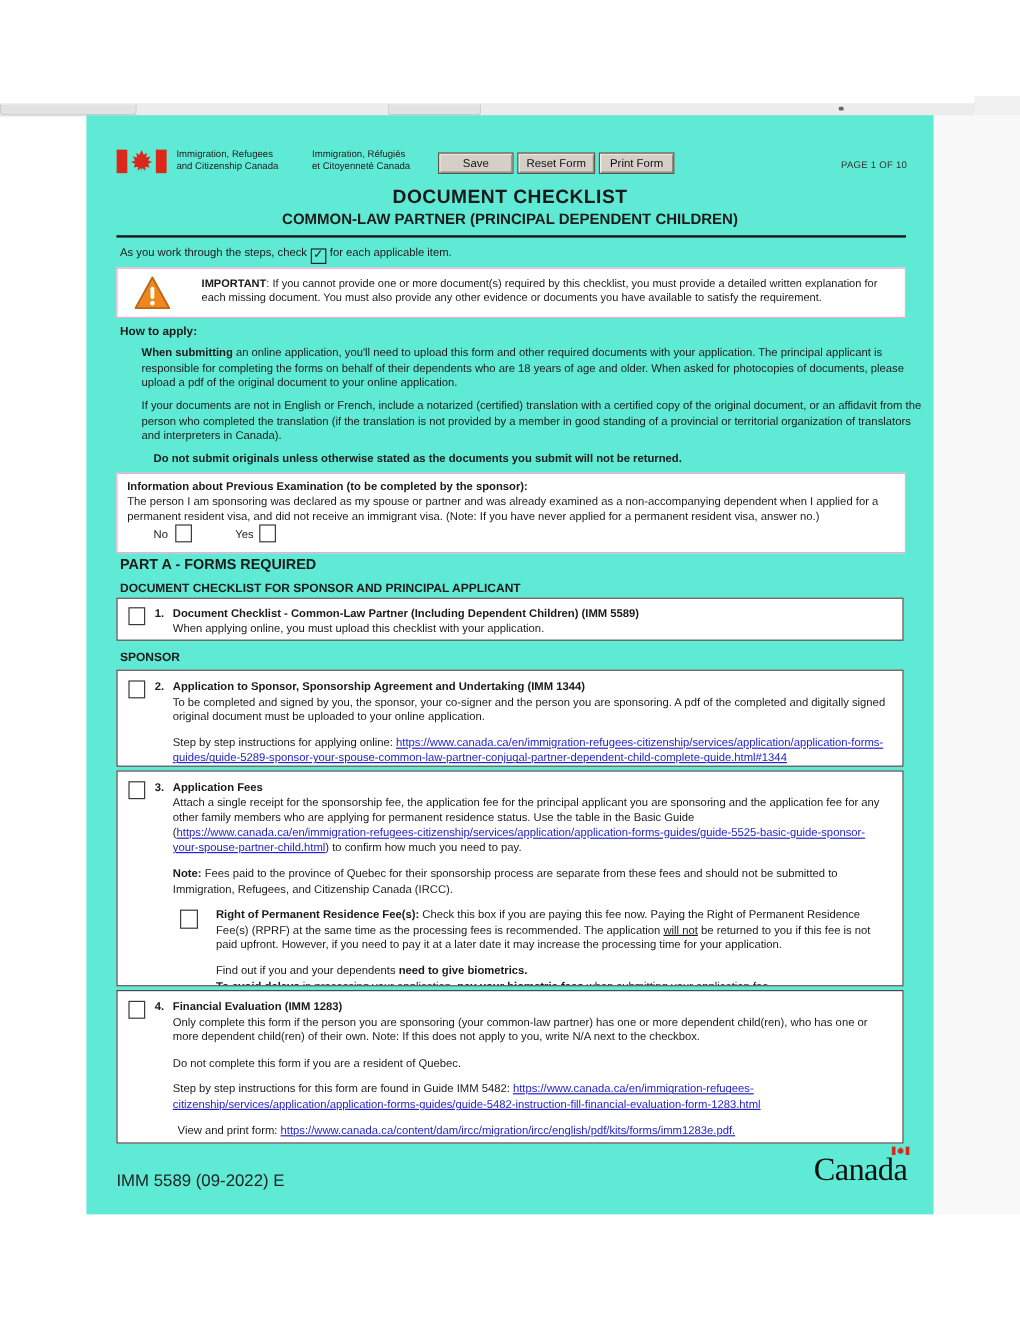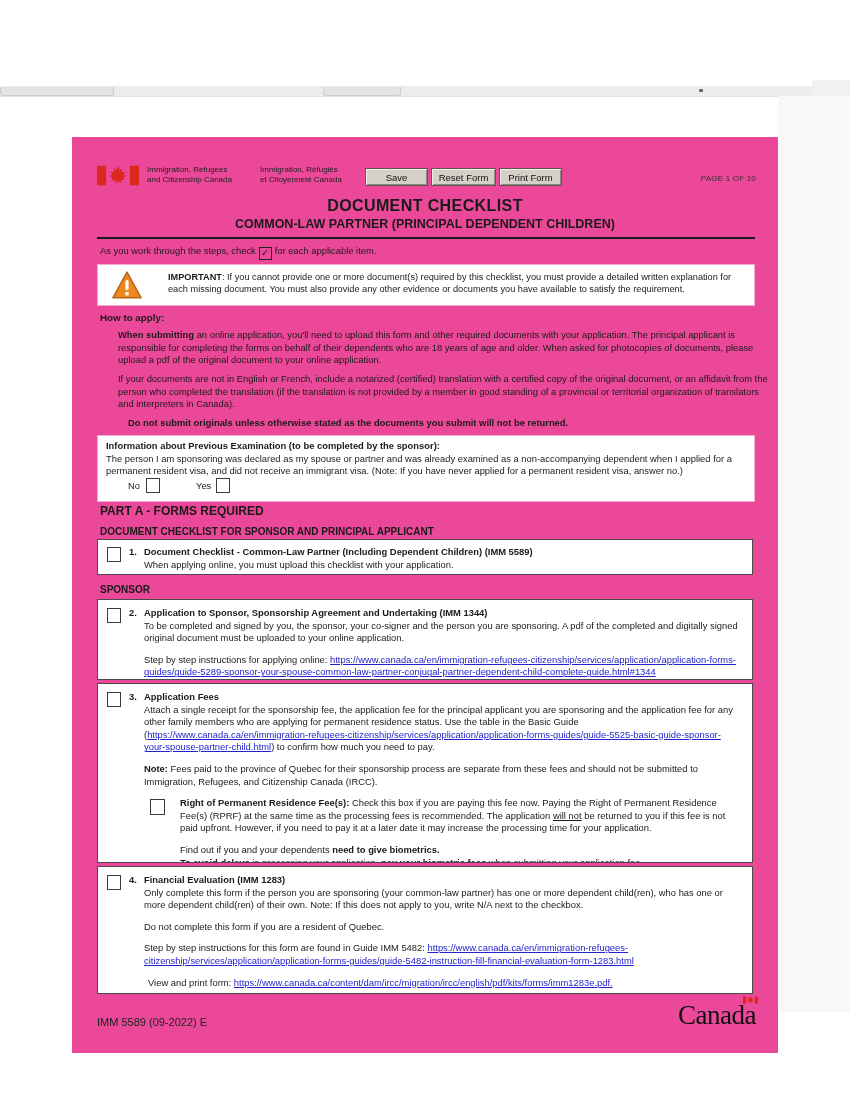--- a/index.html
+++ b/index.html
@@ -7,21 +7,21 @@
        font-family:"Liberation Sans","DejaVu Sans",sans-serif;color:#1a1a1a;}
   .abs{position:absolute;}
   .b{font-weight:bold;}
   .u{text-decoration:underline;}
   
   .chrome-strip{left:0;top:86px;width:850px;height:10px;background:#ececec;border-bottom:1px solid #e3e3e3;}
   .chrome-frag{top:87px;height:8px;background:#e3e3e3;border:1px solid #cdcdcd;border-top:none;border-radius:0 0 3px 3px;}
   .chrome-dot{left:699px;top:89px;width:4px;height:3px;background:#666;border-radius:1px;}
   .side-margin{left:778px;top:96px;width:72px;height:916px;background:#f8f8f8;}
   
-  .page{left:72px;top:96px;width:706px;height:916px;background:#ec4899;font-size:9.4px;line-height:1.34;margin-top:41px;}
+  .page{left:72px;top:96px;width:706px;height:916px;background:#5eead4;font-size:9.4px;line-height:1.34;}
   .flag-svg{display:block;}
   .dept{font-size:8px;line-height:1.3;color:#222;}
   .btn{position:absolute;height:18px;background:#d4d0c8;border:1px solid #59594f;
        box-shadow:inset 1px 1px 0 #f3f1ed, inset -1px -1px 0 #8d8a80;
        font-family:"Liberation Sans",sans-serif;font-size:9.5px;color:#111;
        display:flex;align-items:center;justify-content:center;padding:0;}
   .page-ind{font-size:8px;color:#333;letter-spacing:.2px;}
   .title1{left:0;right:0;top:58px;text-align:center;font-size:16px;font-weight:bold;letter-spacing:.4px;}
   .title2{left:0;right:0;top:79px;text-align:center;font-size:12.5px;font-weight:bold;}
   .rule{left:25px;top:100px;width:658px;height:2px;background:#1a1a1a;}
@@ -34,21 +34,21 @@
   .sec-h{font-size:9.8px;font-weight:bold;}
   .para{position:absolute;left:46px;right:10px;}
   .pe-box{left:25px;top:298px;width:656px;height:65px;}
   .pe-inner{position:absolute;left:8px;right:8px;top:4px;}
   .cb{position:absolute;width:14px;height:15px;border:1.5px solid #3a3a3a;background:#fff;box-sizing:border-box;}
   .item-box{left:25px;width:656px;border:1px solid #4a4a4a;background:#fff;box-sizing:border-box;overflow:hidden;}
   .item-num{position:absolute;left:31px;font-weight:bold;}
   .item-text{margin:0 10px 0 46px;}
   .link{color:#2323cc;text-decoration:underline;overflow-wrap:anywhere;cursor:pointer;}
   .spacer8{height:9px;}
-  .footer-left{font-size:11px;color:#222;}
+  .footer-left{font-size:14px;color:#222;}
   .footer-center{font-size:8.5px;font-weight:bold;}
   .wordmark{font-family:"Liberation Serif","DejaVu Serif",serif;font-size:27px;color:#111;position:relative;letter-spacing:-.5px;}
   .wm-flag{position:absolute;right:-2px;top:-1px;}
 </style>
 </head>
 <body>
 
 <div class="abs chrome-strip"></div>
 <div class="abs chrome-frag" style="left:0;width:112px;"></div>
 <div class="abs chrome-frag" style="left:323px;width:76px;"></div>

